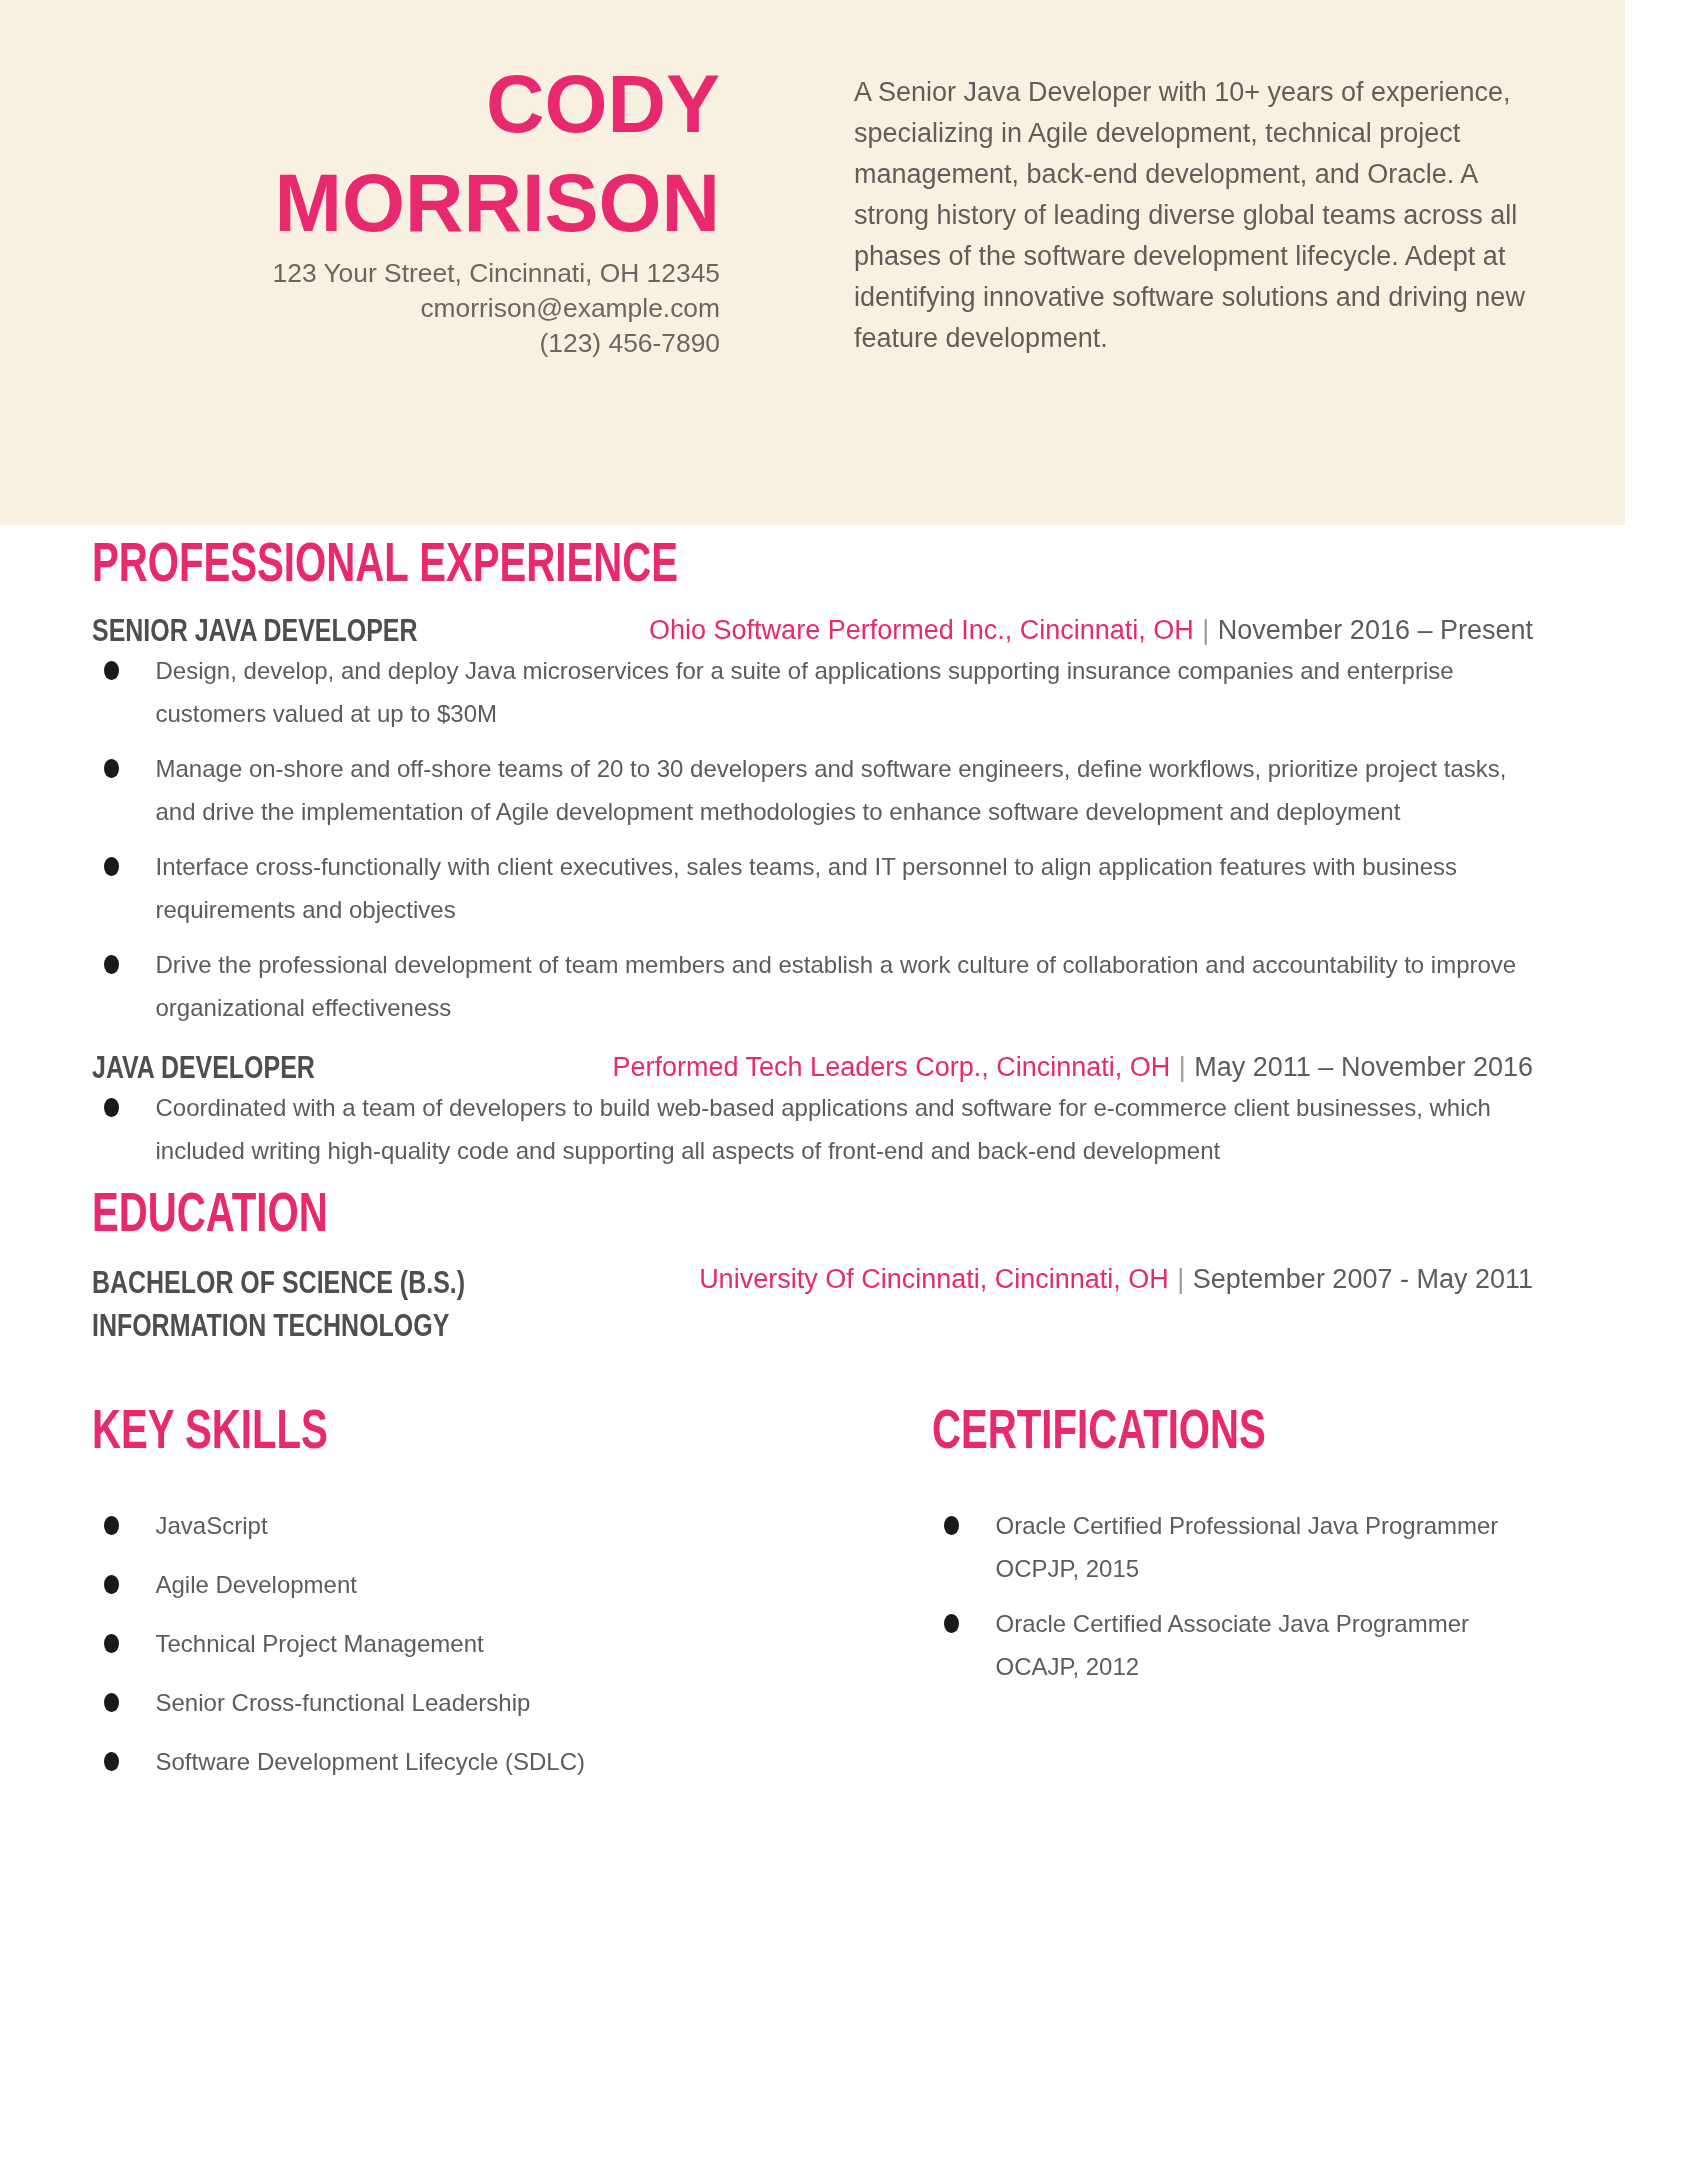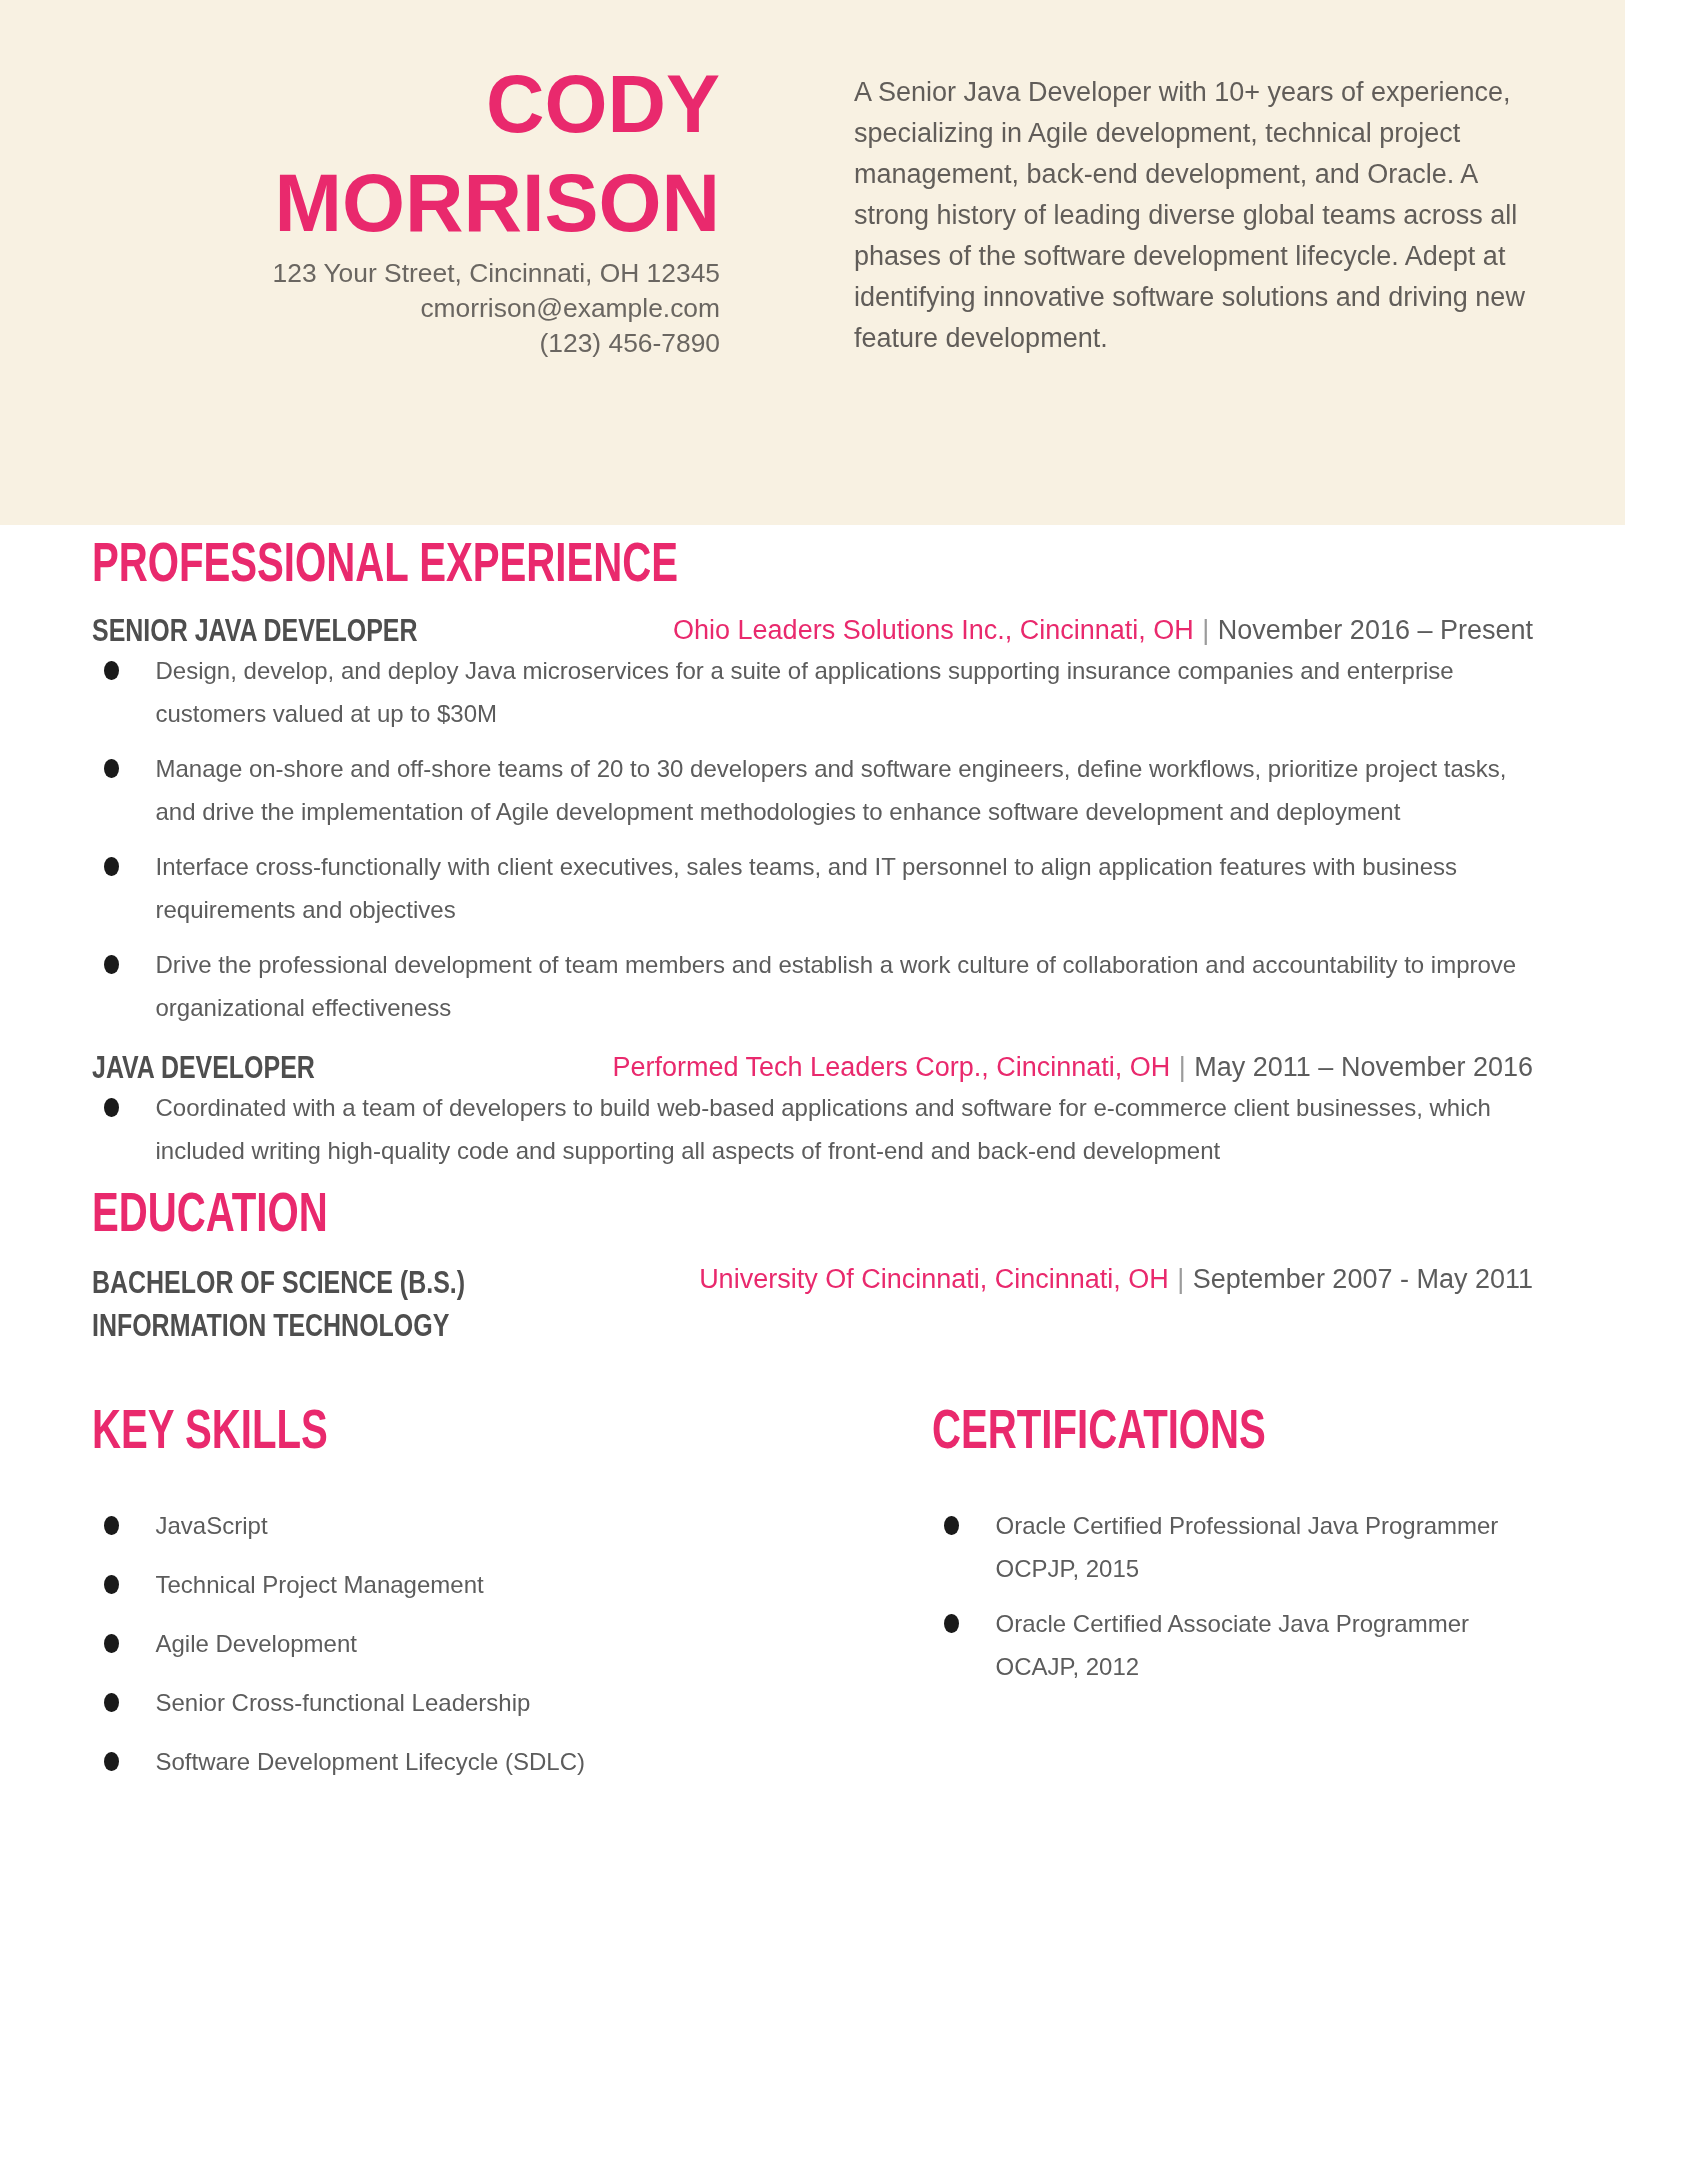--- a/index.html
+++ b/index.html
@@ -118,21 +118,21 @@
   </header>
 
   <main class="main">
 
     <h2 class="sec sec-exp">PROFESSIONAL EXPERIENCE</h2>
 
     <section>
       <div class="row row-job1">
         <h3 class="job-title">SENIOR JAVA DEVELOPER</h3>
         <div class="meta">
-          <span class="company">Ohio Leaders Solutions Inc., Cincinnati, OH</span><span class="sep">|</span><span class="dates">November 2016 – Present</span>
+          <span class="company">Ohio Software Performed Inc., Cincinnati, OH</span><span class="sep">|</span><span class="dates">November 2016 – Present</span>
         </div>
       </div>
       <ul class="blist blist-job1">
         <li>
             <span class="dot"></span>
             <span>Design, develop, and deploy Java microservices for a suite of applications supporting insurance companies and enterprise customers valued at up to $30M</span>
           </li>
         <li>
             <span class="dot"></span>
             <span>Manage on-shore and off-shore teams of 20 to 30 developers and software engineers, define workflows, prioritize project tasks, and drive the implementation of Agile development methodologies to enhance software development and deployment</span>
@@ -180,25 +180,25 @@
     <div class="cols">
       <section class="col-left">
         <h2 class="sec">KEY SKILLS</h2>
         <ul class="blist">
           <li>
               <span class="dot"></span>
               <span>JavaScript</span>
             </li>
           <li>
               <span class="dot"></span>
+              <span>Agile Development</span>
+            </li>
+          <li>
+              <span class="dot"></span>
               <span>Technical Project Management</span>
-            </li>
-          <li>
-              <span class="dot"></span>
-              <span>Agile Development</span>
             </li>
           <li>
               <span class="dot"></span>
               <span>Senior Cross-functional Leadership</span>
             </li>
           <li>
               <span class="dot"></span>
               <span>Software Development Lifecycle (SDLC)</span>
             </li>
         </ul>

